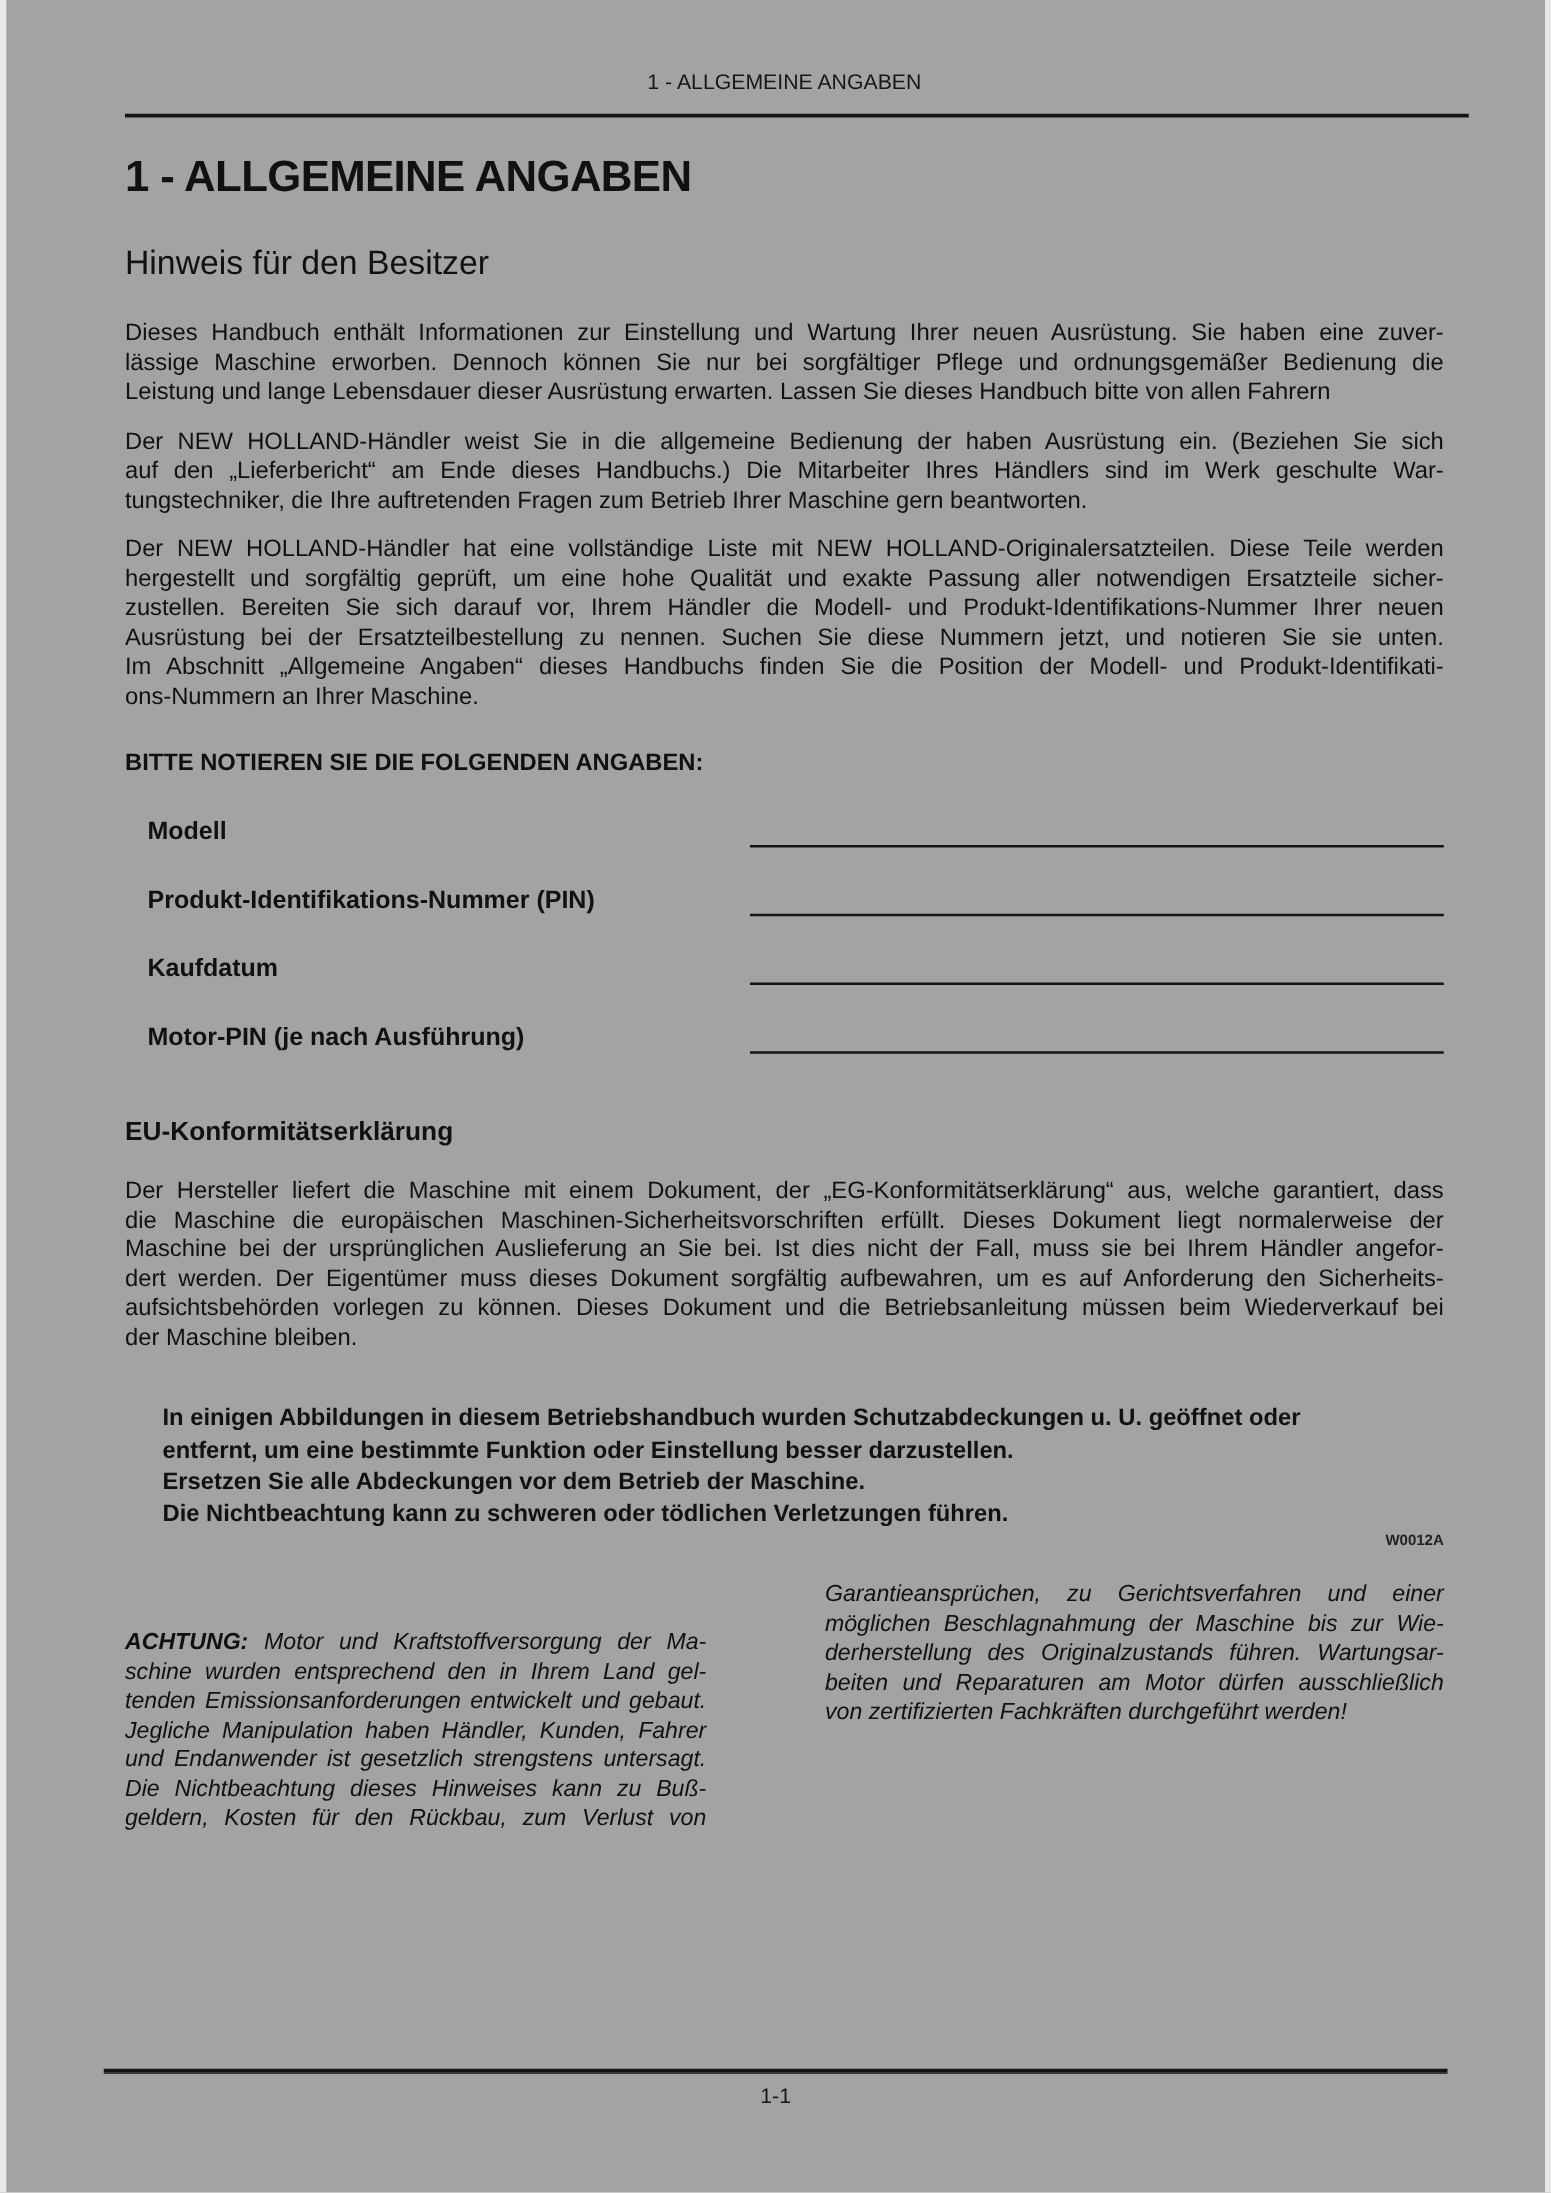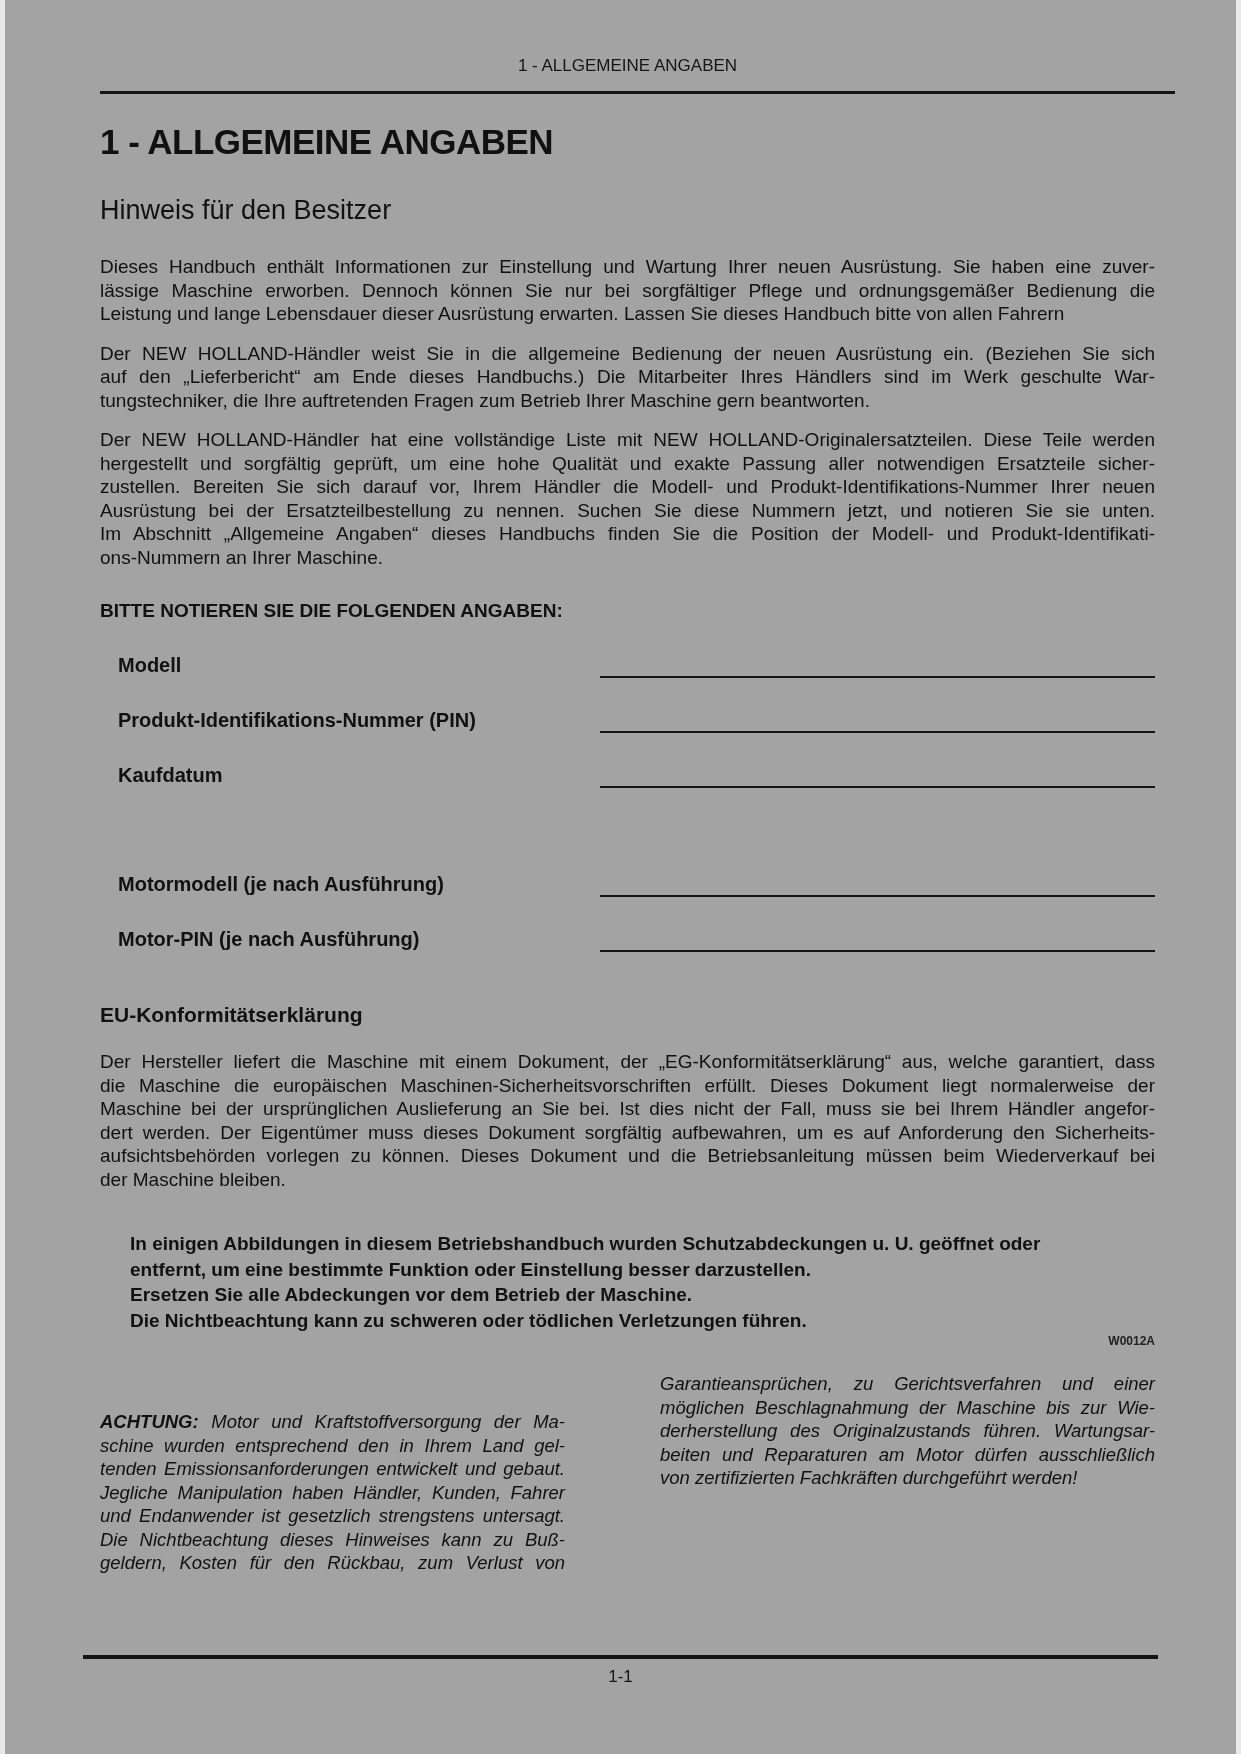--- a/index.html
+++ b/index.html
@@ -65,21 +65,21 @@
 
     <h1 class="chapter-title">1 - ALLGEMEINE ANGABEN</h1>
     <h2 class="section-heading">Hinweis für den Besitzer</h2>
 
     <div class="para first jpara">
         <div class="tline">Dieses Handbuch enthält Informationen zur Einstellung und Wartung Ihrer neuen Ausrüstung. Sie haben eine zuver-</div>
         <div class="tline">lässige Maschine erworben. Dennoch können Sie nur bei sorgfältiger Pflege und ordnungsgemäßer Bedienung die</div>
         <div class="tline">Leistung und lange Lebensdauer dieser Ausrüstung erwarten. Lassen Sie dieses Handbuch bitte von allen Fahrern</div>
       </div>
     <div class="para jpara">
-        <div class="tline">Der NEW HOLLAND-Händler weist Sie in die allgemeine Bedienung der neuen Ausrüstung ein. (Beziehen Sie sich</div>
+        <div class="tline">Der NEW HOLLAND-Händler weist Sie in die allgemeine Bedienung der haben Ausrüstung ein. (Beziehen Sie sich</div>
         <div class="tline">auf den „Lieferbericht“ am Ende dieses Handbuchs.) Die Mitarbeiter Ihres Händlers sind im Werk geschulte War-</div>
         <div class="tline">tungstechniker, die Ihre auftretenden Fragen zum Betrieb Ihrer Maschine gern beantworten.</div>
       </div>
     <div class="para jpara">
         <div class="tline">Der NEW HOLLAND-Händler hat eine vollständige Liste mit NEW HOLLAND-Originalersatzteilen. Diese Teile werden</div>
         <div class="tline">hergestellt und sorgfältig geprüft, um eine hohe Qualität und exakte Passung aller notwendigen Ersatzteile sicher-</div>
         <div class="tline">zustellen. Bereiten Sie sich darauf vor, Ihrem Händler die Modell- und Produkt-Identifikations-Nummer Ihrer neuen</div>
         <div class="tline">Ausrüstung bei der Ersatzteilbestellung zu nennen. Suchen Sie diese Nummern jetzt, und notieren Sie sie unten.</div>
         <div class="tline">Im Abschnitt „Allgemeine Angaben“ dieses Handbuchs finden Sie die Position der Modell- und Produkt-Identifikati-</div>
         <div class="tline">ons-Nummern an Ihrer Maschine.</div>
@@ -91,24 +91,20 @@
       <div class="form-row">
         <span class="field-label">Modell</span>
         <span class="fill-line"></span>
       </div>
       <div class="form-row">
         <span class="field-label">Produkt-Identifikations-Nummer (PIN)</span>
         <span class="fill-line"></span>
       </div>
       <div class="form-row">
         <span class="field-label">Kaufdatum</span>
-        <span class="fill-line"></span>
-      </div>
-      <div class="form-row gap-before">
-        <span class="field-label">Motormodell (je nach Ausführung)</span>
         <span class="fill-line"></span>
       </div>
       <div class="form-row">
         <span class="field-label">Motor-PIN (je nach Ausführung)</span>
         <span class="fill-line"></span>
       </div>
     </div>
 
     <h3 class="sub-heading">EU-Konformitätserklärung</h3>
     <div class="para eu-para jpara">

